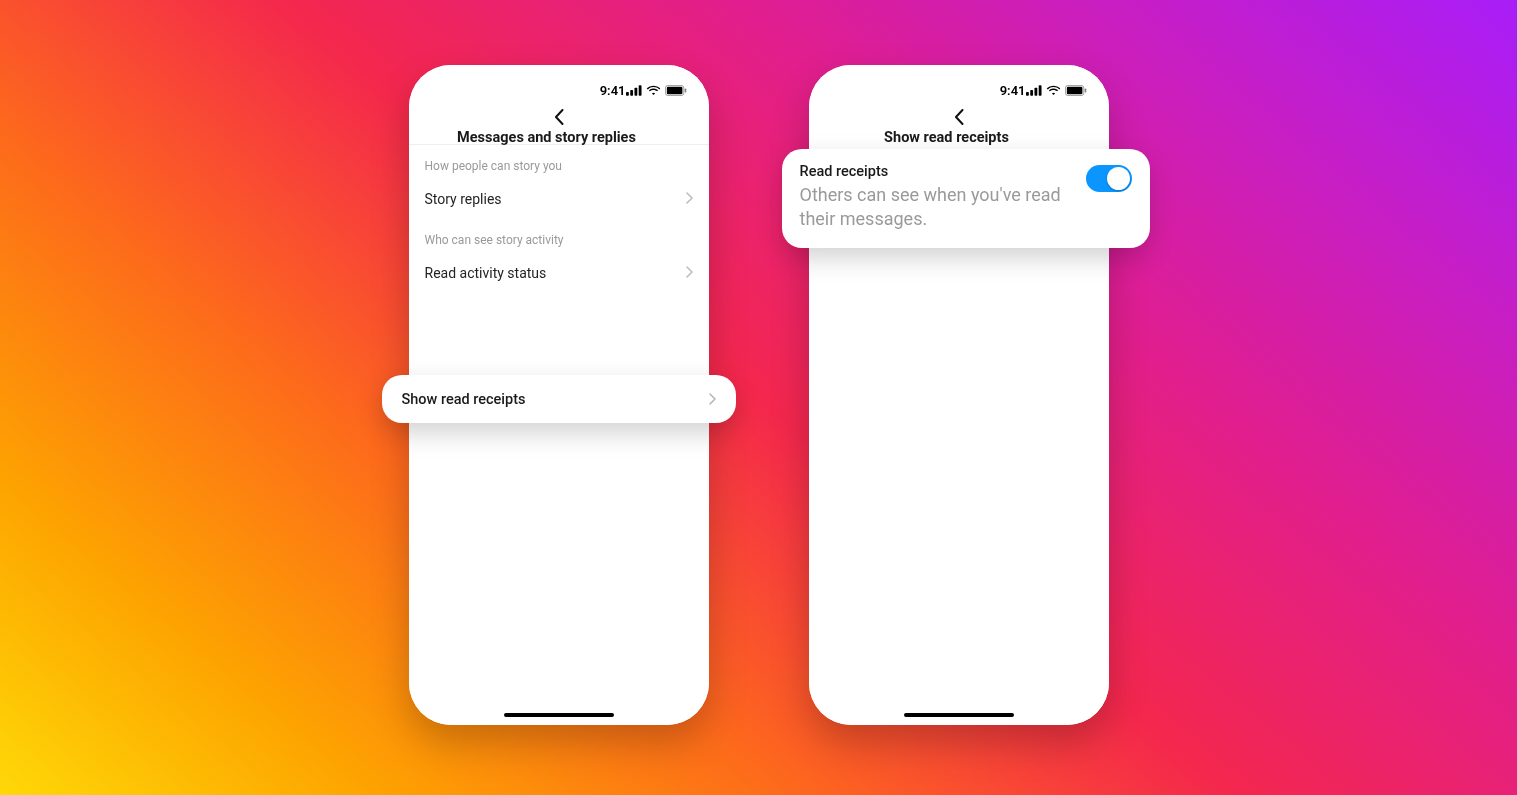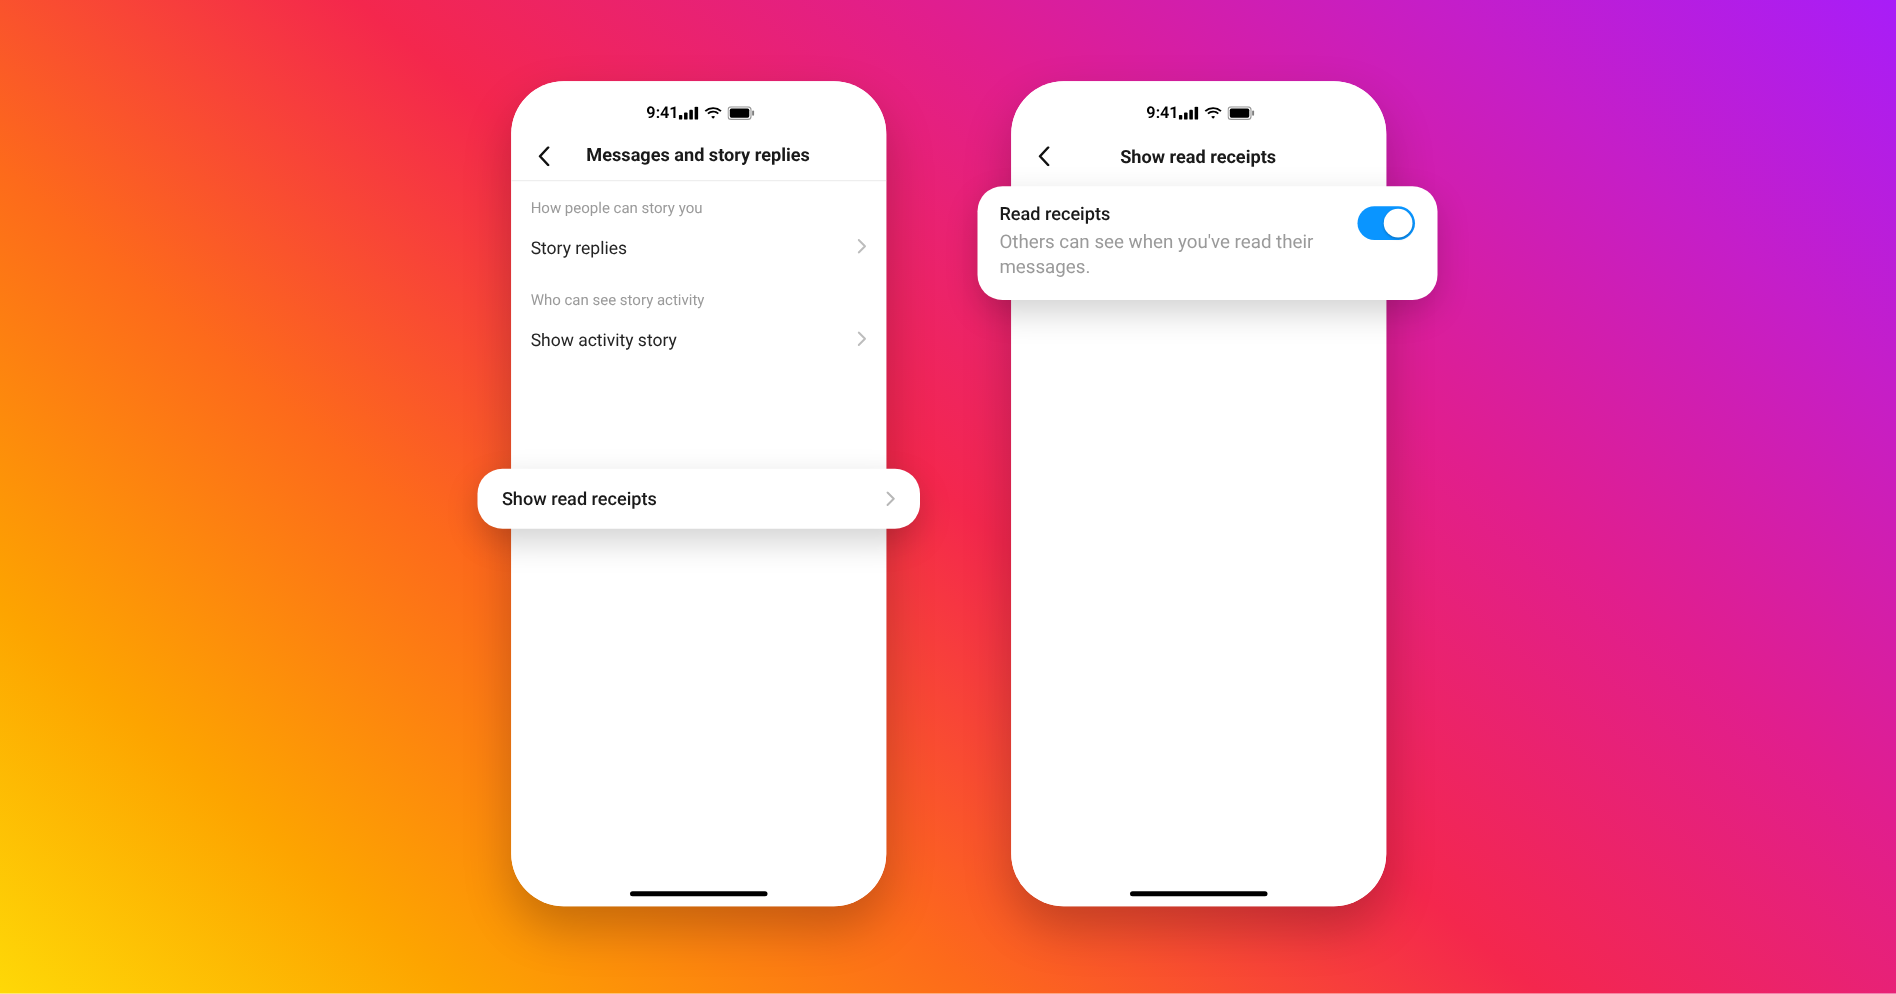--- a/index.html
+++ b/index.html
@@ -40,21 +40,21 @@
     inset: 0;
     border-radius: 42px;
     overflow: hidden;
     background: #fff;
   }
   
   .status-bar {
     height: 40px;
     display: flex;
     align-items: center;
-    justify-content: center;
+    justify-content: flex-end;
     padding: 10px 22px 0 26px;
     font-size: 13px;
     font-weight: 600;
     color: #000;
   }
   .status-right {
     display: flex;
     align-items: center;
     gap: 4px;
   }
@@ -63,20 +63,21 @@
   .wifi-icon { width: 15px; height: 11px; }
   .battery-icon { width: 22px; height: 11px; }
   
   .nav-header {
     height: 40px;
     display: flex;
     align-items: center;
     padding: 0 14px;
     border-bottom: 1px solid #eee;
     position: relative;
+    flex-direction: column;
   }
   .nav-back {
     width: 24px; height: 24px;
     display: flex; align-items: center; justify-content: center;
     flex-shrink: 0;
   }
   .nav-title {
     flex: 1;
     text-align: center;
     font-size: 14.5px;
@@ -135,21 +136,21 @@
     z-index: 5;
   }
   .float-card .texts { flex: 1; }
   .float-card .title {
     font-size: 14.5px;
     color: #1a1a1a;
     font-weight: 500;
     margin-bottom: 3px;
   }
   .float-card .sub {
-    font-size: 15px;
+    font-size: 18px;
     color: #9a9a9a;
     line-height: 1.35;
   }
   .toggle {
     width: 46px;
     height: 27px;
     background: #0a95ff;
     border-radius: 27px;
     position: relative;
     flex-shrink: 0;
@@ -225,21 +226,21 @@
         <span class="chev">
           <svg width="7" height="12" viewBox="0 0 7 12">
               <path d="M1 1l5 5-5 5" fill="none" stroke="currentColor" stroke-width="1.6" stroke-linecap="round" stroke-linejoin="round"></path>
             </svg>
         </span>
       </div>
 
       <div class="section-caption">Who can see story activity</div>
 
       <div class="list-row">
-        <span>Show activity story</span>
+        <span>Read activity status</span>
         <span class="chev">
           <svg width="7" height="12" viewBox="0 0 7 12">
               <path d="M1 1l5 5-5 5" fill="none" stroke="currentColor" stroke-width="1.6" stroke-linecap="round" stroke-linejoin="round"></path>
             </svg>
         </span>
       </div>
 
       <div style="height:48px"></div>
 
       <div class="home-ind"></div>

